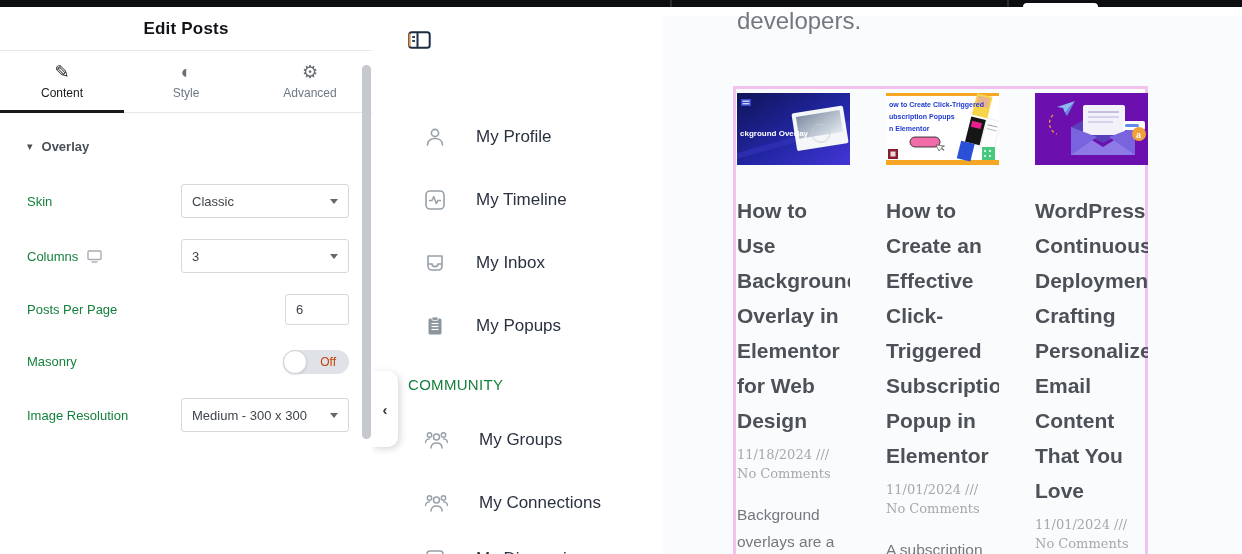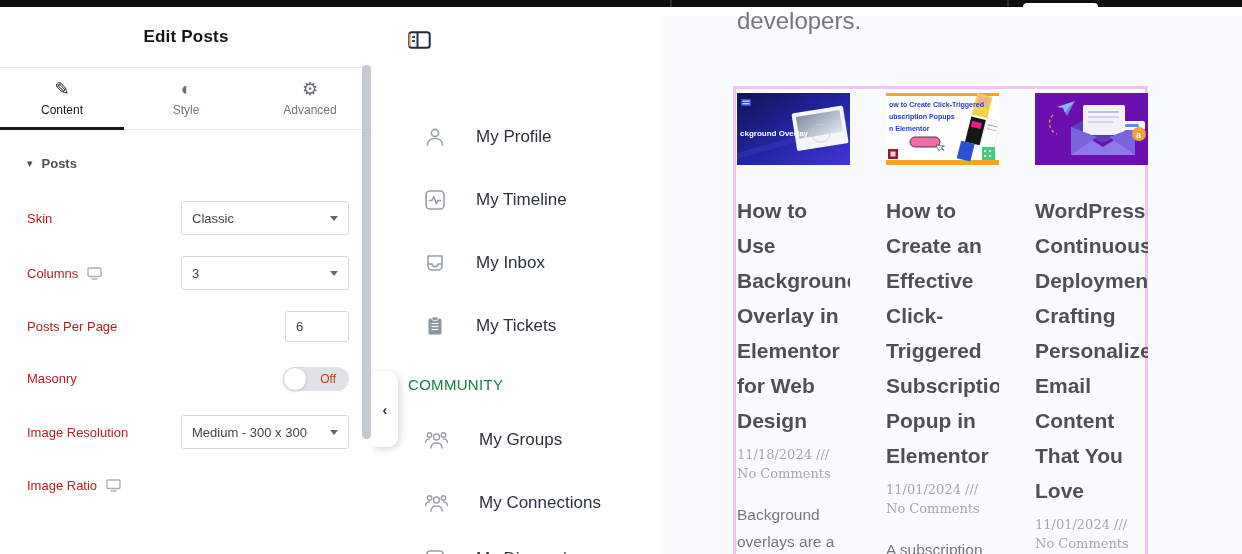--- a/index.html
+++ b/index.html
@@ -8,37 +8,37 @@
   .screen { position:relative; width:1242px; height:554px; overflow:hidden; background:#fff; }
 
   
   .topbar { position:absolute; left:0; top:0; width:1242px; height:7px; background:#0d0e11; z-index:50; }
   .topbar .sep1 { position:absolute; left:670px; top:0; width:2px; height:7px; background:#2a2c30; }
   .topbar .sep2 { position:absolute; left:1007px; top:0; width:2px; height:7px; background:#2a2c30; }
   .topbar .tabtop { position:absolute; left:1023px; bottom:0; width:75px; height:4px; background:#fff; border-radius:4px 4px 0 0; }
 
   
   .panel { position:absolute; left:0; top:7px; width:372px; height:547px; background:#fff; z-index:20; }
-  .panel-header { height:61px; display:flex; align-items:center; justify-content:center; border-bottom:1px solid #e6e8eb; }
+  .panel-header { height:44px; display:flex; align-items:center; justify-content:center; border-bottom:1px solid #e6e8eb; }
   .panel-title { font-size:17px; font-weight:700; color:#121417; letter-spacing:.2px; }
   .panel-tabs { display:flex; height:62px; border-bottom:1px solid #e6e8eb; }
   .ptab { width:124px; display:flex; flex-direction:column; align-items:center; justify-content:center; gap:5px;
           position:relative; cursor:pointer; }
   .ptab .ticon { font-size:18px; line-height:18px; color:#696f76; }
   .ptab .tlabel { font-size:12px; color:#6d7882; }
   .ptab.active .ticon, .ptab.active .tlabel { color:#17191c; font-weight:400; }
   .ptab.active::after { content:""; position:absolute; left:0; bottom:-1px; width:100%; height:3px; background:#17191c; }
 
   .panel-body { padding:26px 23px 0 27px; }
   .section-head { display:flex; align-items:center; gap:9px; margin-bottom:30px; cursor:pointer; }
   .section-caret { font-size:11px; color:#495157; }
   .section-title { font-size:13px; font-weight:700; color:#495157; }
 
   .ctl-row { display:flex; align-items:center; margin-bottom:21px; min-height:31px; }
-  .ctl-label { font-size:13px; color:#b91c1c; display:flex; align-items:center; gap:9px; }
+  .ctl-label { font-size:13px; color:#15803d; display:flex; align-items:center; gap:9px; }
   .ctl-field { margin-left:auto; }
   .select { width:168px; height:31px; border:1px solid #d5d8dc; border-radius:3px; background:#fff;
             display:flex; align-items:center; padding:16px 10px; font-size:13px; color:#3f444b; cursor:pointer; }
   .select .caret { margin-left:auto; width:0; height:0; border-left:4.5px solid transparent;
                    border-right:4.5px solid transparent; border-top:5px solid #62686e; }
   .numinput { width:64px; height:31px; border:1px solid #d5d8dc; border-radius:3px; font-size:13px;
               color:#3f444b; padding:0 10px; font-family:"Liberation Sans", sans-serif; }
   .toggle { width:66px; height:24px; border-radius:12px; background:#dfe2e6; position:relative; cursor:pointer; }
   .toggle .knob { position:absolute; left:0; top:0; width:24px; height:24px; border-radius:50%;
                   background:#fff; border:1px solid #cfd3d7; box-shadow:0 1px 2px rgba(0,0,0,.12); }
@@ -105,21 +105,21 @@
       </div>
       <div class="ptab">
         <span class="ticon">⚙</span>
         <span class="tlabel">Advanced</span>
       </div>
     </div>
 
     <div class="panel-body">
       <div class="section-head">
         <span class="section-caret">▾</span>
-        <span class="section-title">Posts</span>
+        <span class="section-title">Overlay</span>
       </div>
 
       <div class="ctl-row">
         <span class="ctl-label">Skin</span>
         <div class="ctl-field select">
           <span>Classic</span>
           <span class="caret"></span>
         </div>
       </div>
 
@@ -152,29 +152,20 @@
       </div>
 
       <div class="ctl-row">
         <span class="ctl-label">Image Resolution</span>
         <div class="ctl-field select">
           <span>Medium - 300 x 300</span>
           <span class="caret"></span>
         </div>
       </div>
 
-      <div class="ctl-row">
-        <span class="ctl-label">
-          <span>Image Ratio</span>
-          <svg class="mon-icon" width="15" height="13" viewBox="0 0 15 13">
-            <rect x="1" y="1" width="13" height="8.5" rx="1" fill="none" stroke="#a8aeb5" stroke-width="1.4"></rect>
-            <line x1="4.5" y1="12" x2="10.5" y2="12" stroke="#a8aeb5" stroke-width="1.4"></line>
-          </svg>
-        </span>
-      </div>
     </div>
 
     <div class="panel-scrollbar"></div>
   </div>
 
   <div class="collapse-tab">
     <span class="chev">‹</span>
   </div>
 
   <div class="preview">
@@ -213,21 +204,21 @@
       </div>
 
       <div class="menu-item" style="top:308px;">
         <svg width="22" height="22" viewBox="0 0 22 22">
           <rect x="4.5" y="3.5" width="13" height="16" rx="1.5" fill="#8d959d"></rect>
           <rect x="8" y="2" width="6" height="3.4" rx="1" fill="#8d959d" stroke="#fff" stroke-width="0.8"></rect>
           <line x1="7.5" y1="8.5" x2="14.5" y2="8.5" stroke="#fff" stroke-width="1.2"></line>
           <line x1="7.5" y1="11.5" x2="14.5" y2="11.5" stroke="#fff" stroke-width="1.2"></line>
           <line x1="7.5" y1="14.5" x2="14.5" y2="14.5" stroke="#fff" stroke-width="1.2"></line>
         </svg>
-        <span class="mi-label">My Tickets</span>
+        <span class="mi-label">My Popups</span>
       </div>
 
       <div class="menu-section" style="top:369px;">COMMUNITY</div>
 
       <div class="menu-item" style="top:422px;">
         <svg width="25" height="22" viewBox="0 0 25 22">
           <circle cx="12.5" cy="8" r="3" fill="none" stroke="#98a0a8" stroke-width="1.5"></circle>
           <path d="M7 19 c0-3.2 2.4-5 5.5-5 s5.5 1.8 5.5 5" fill="none" stroke="#98a0a8" stroke-width="1.5" stroke-linecap="round"></path>
           <circle cx="5.5" cy="6" r="2.2" fill="none" stroke="#98a0a8" stroke-width="1.4"></circle>
           <circle cx="19.5" cy="6" r="2.2" fill="none" stroke="#98a0a8" stroke-width="1.4"></circle>

